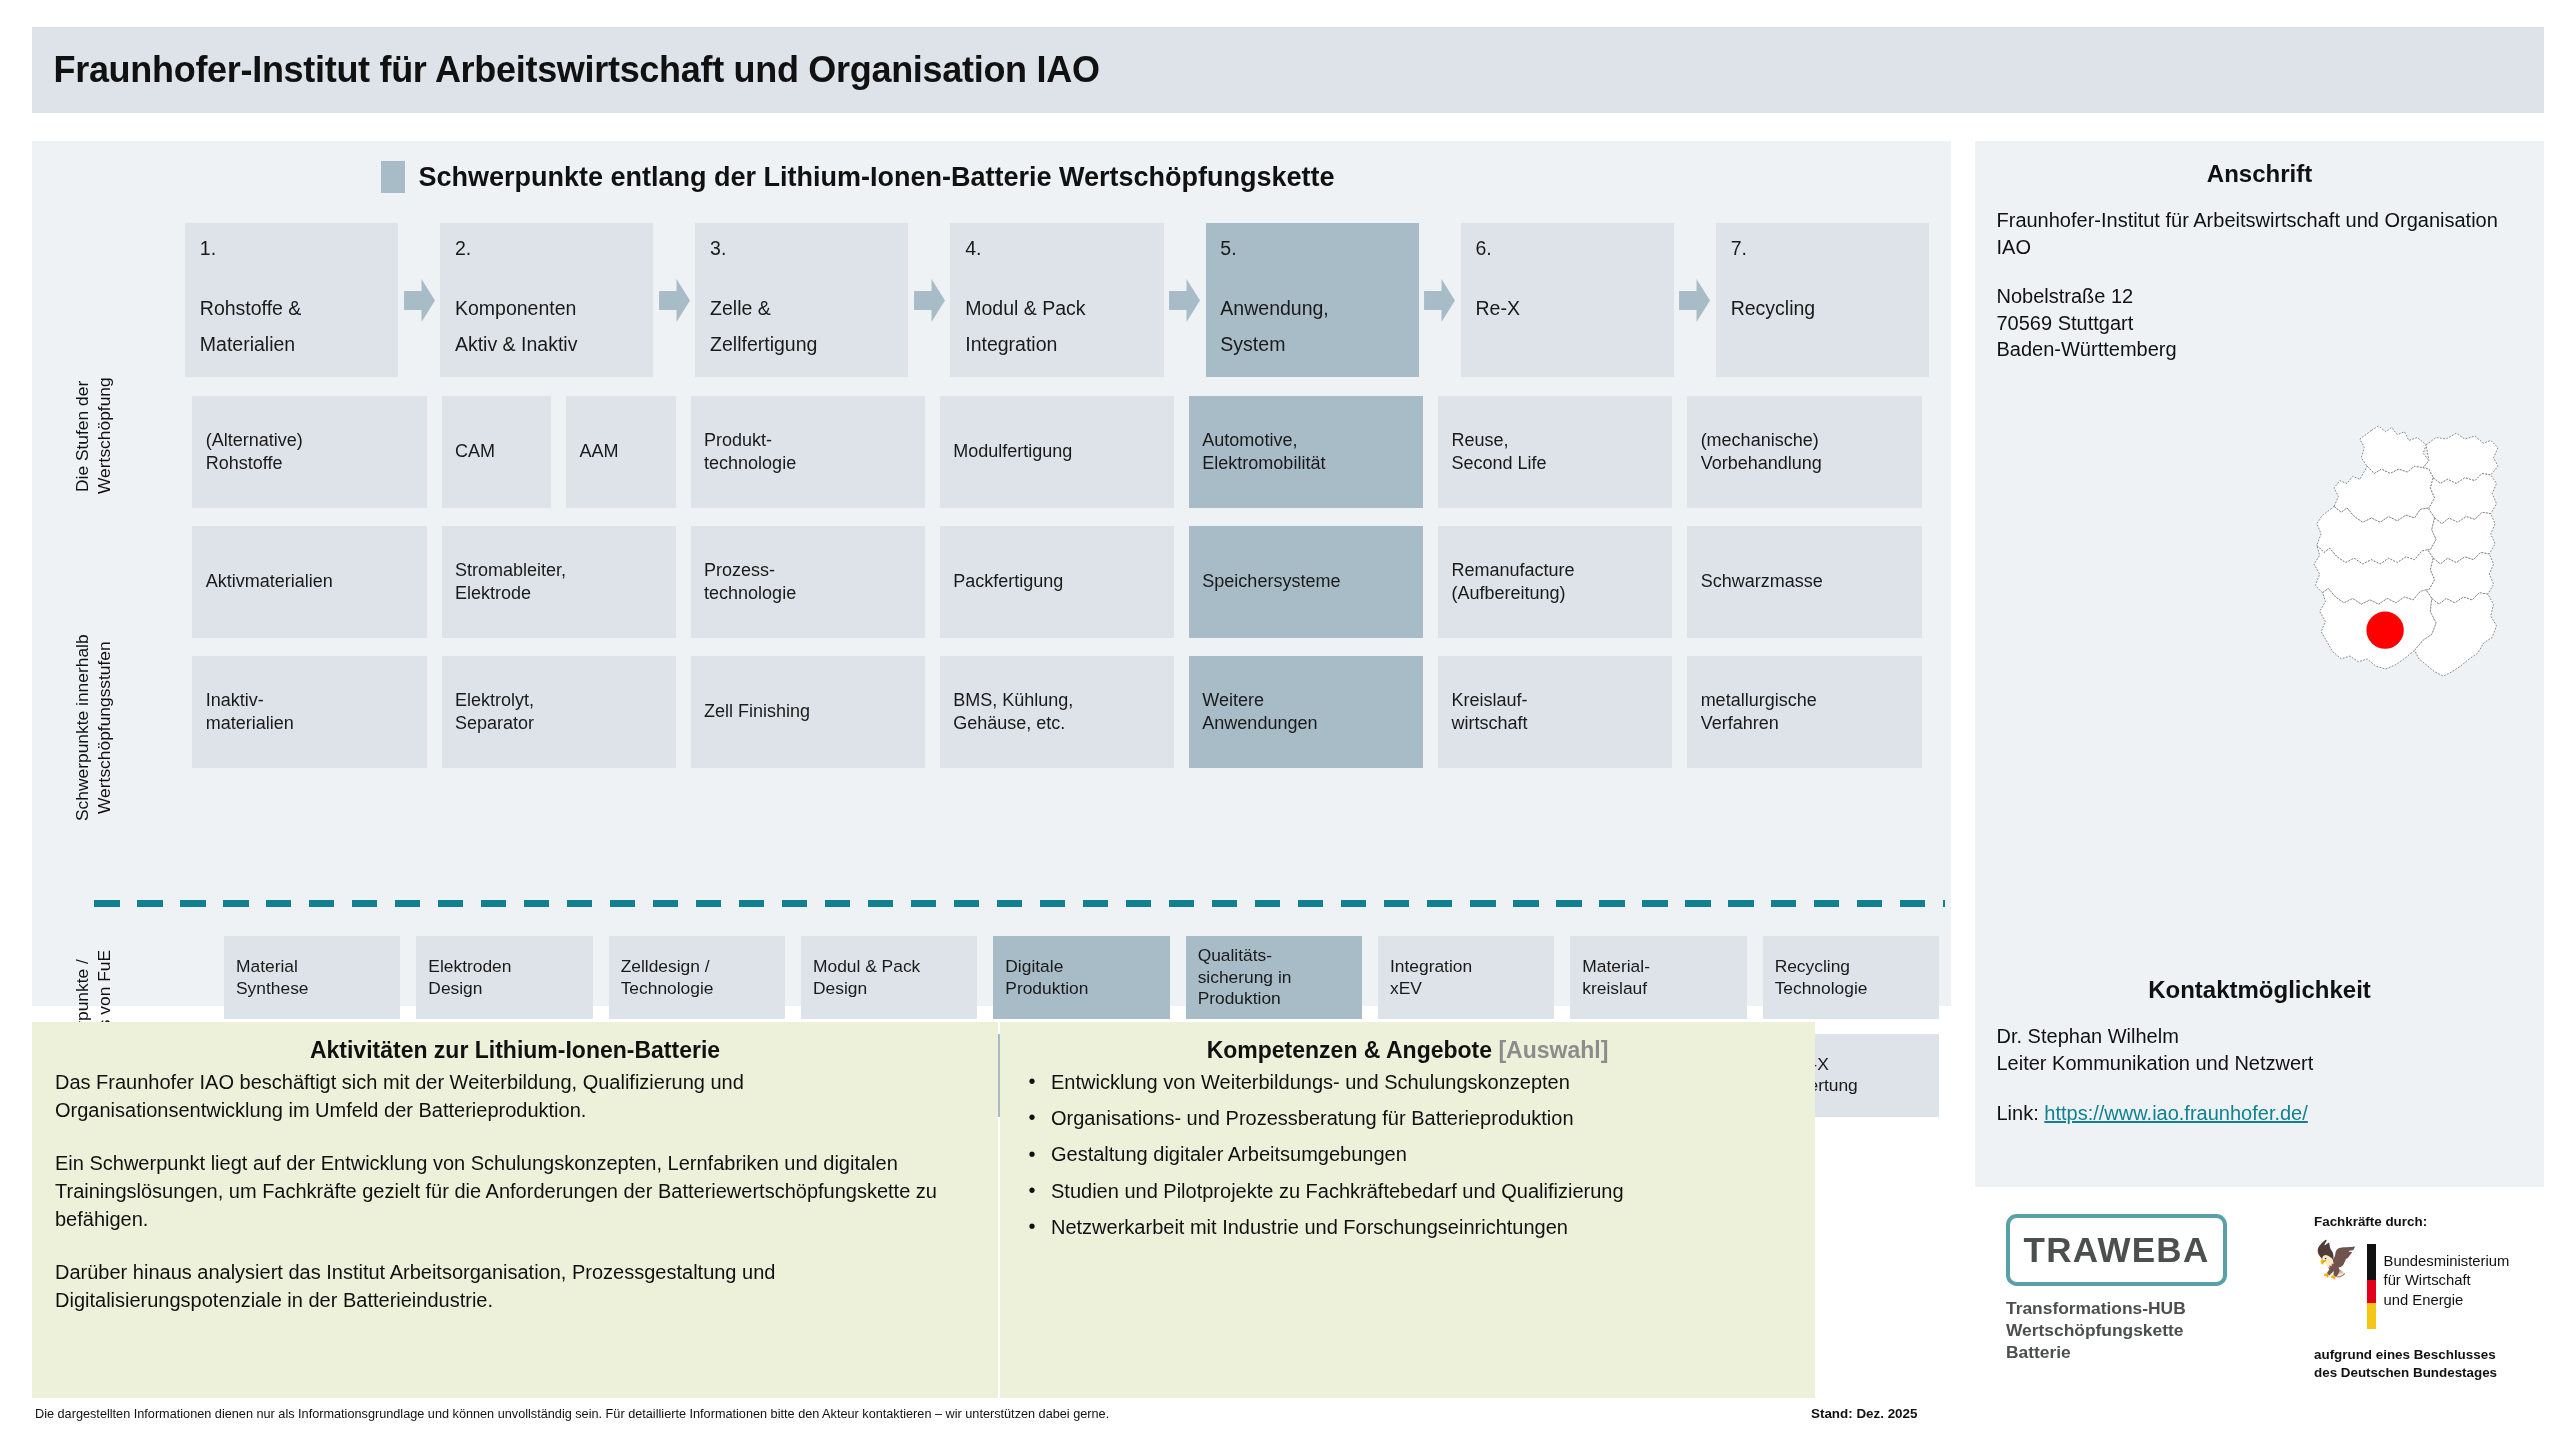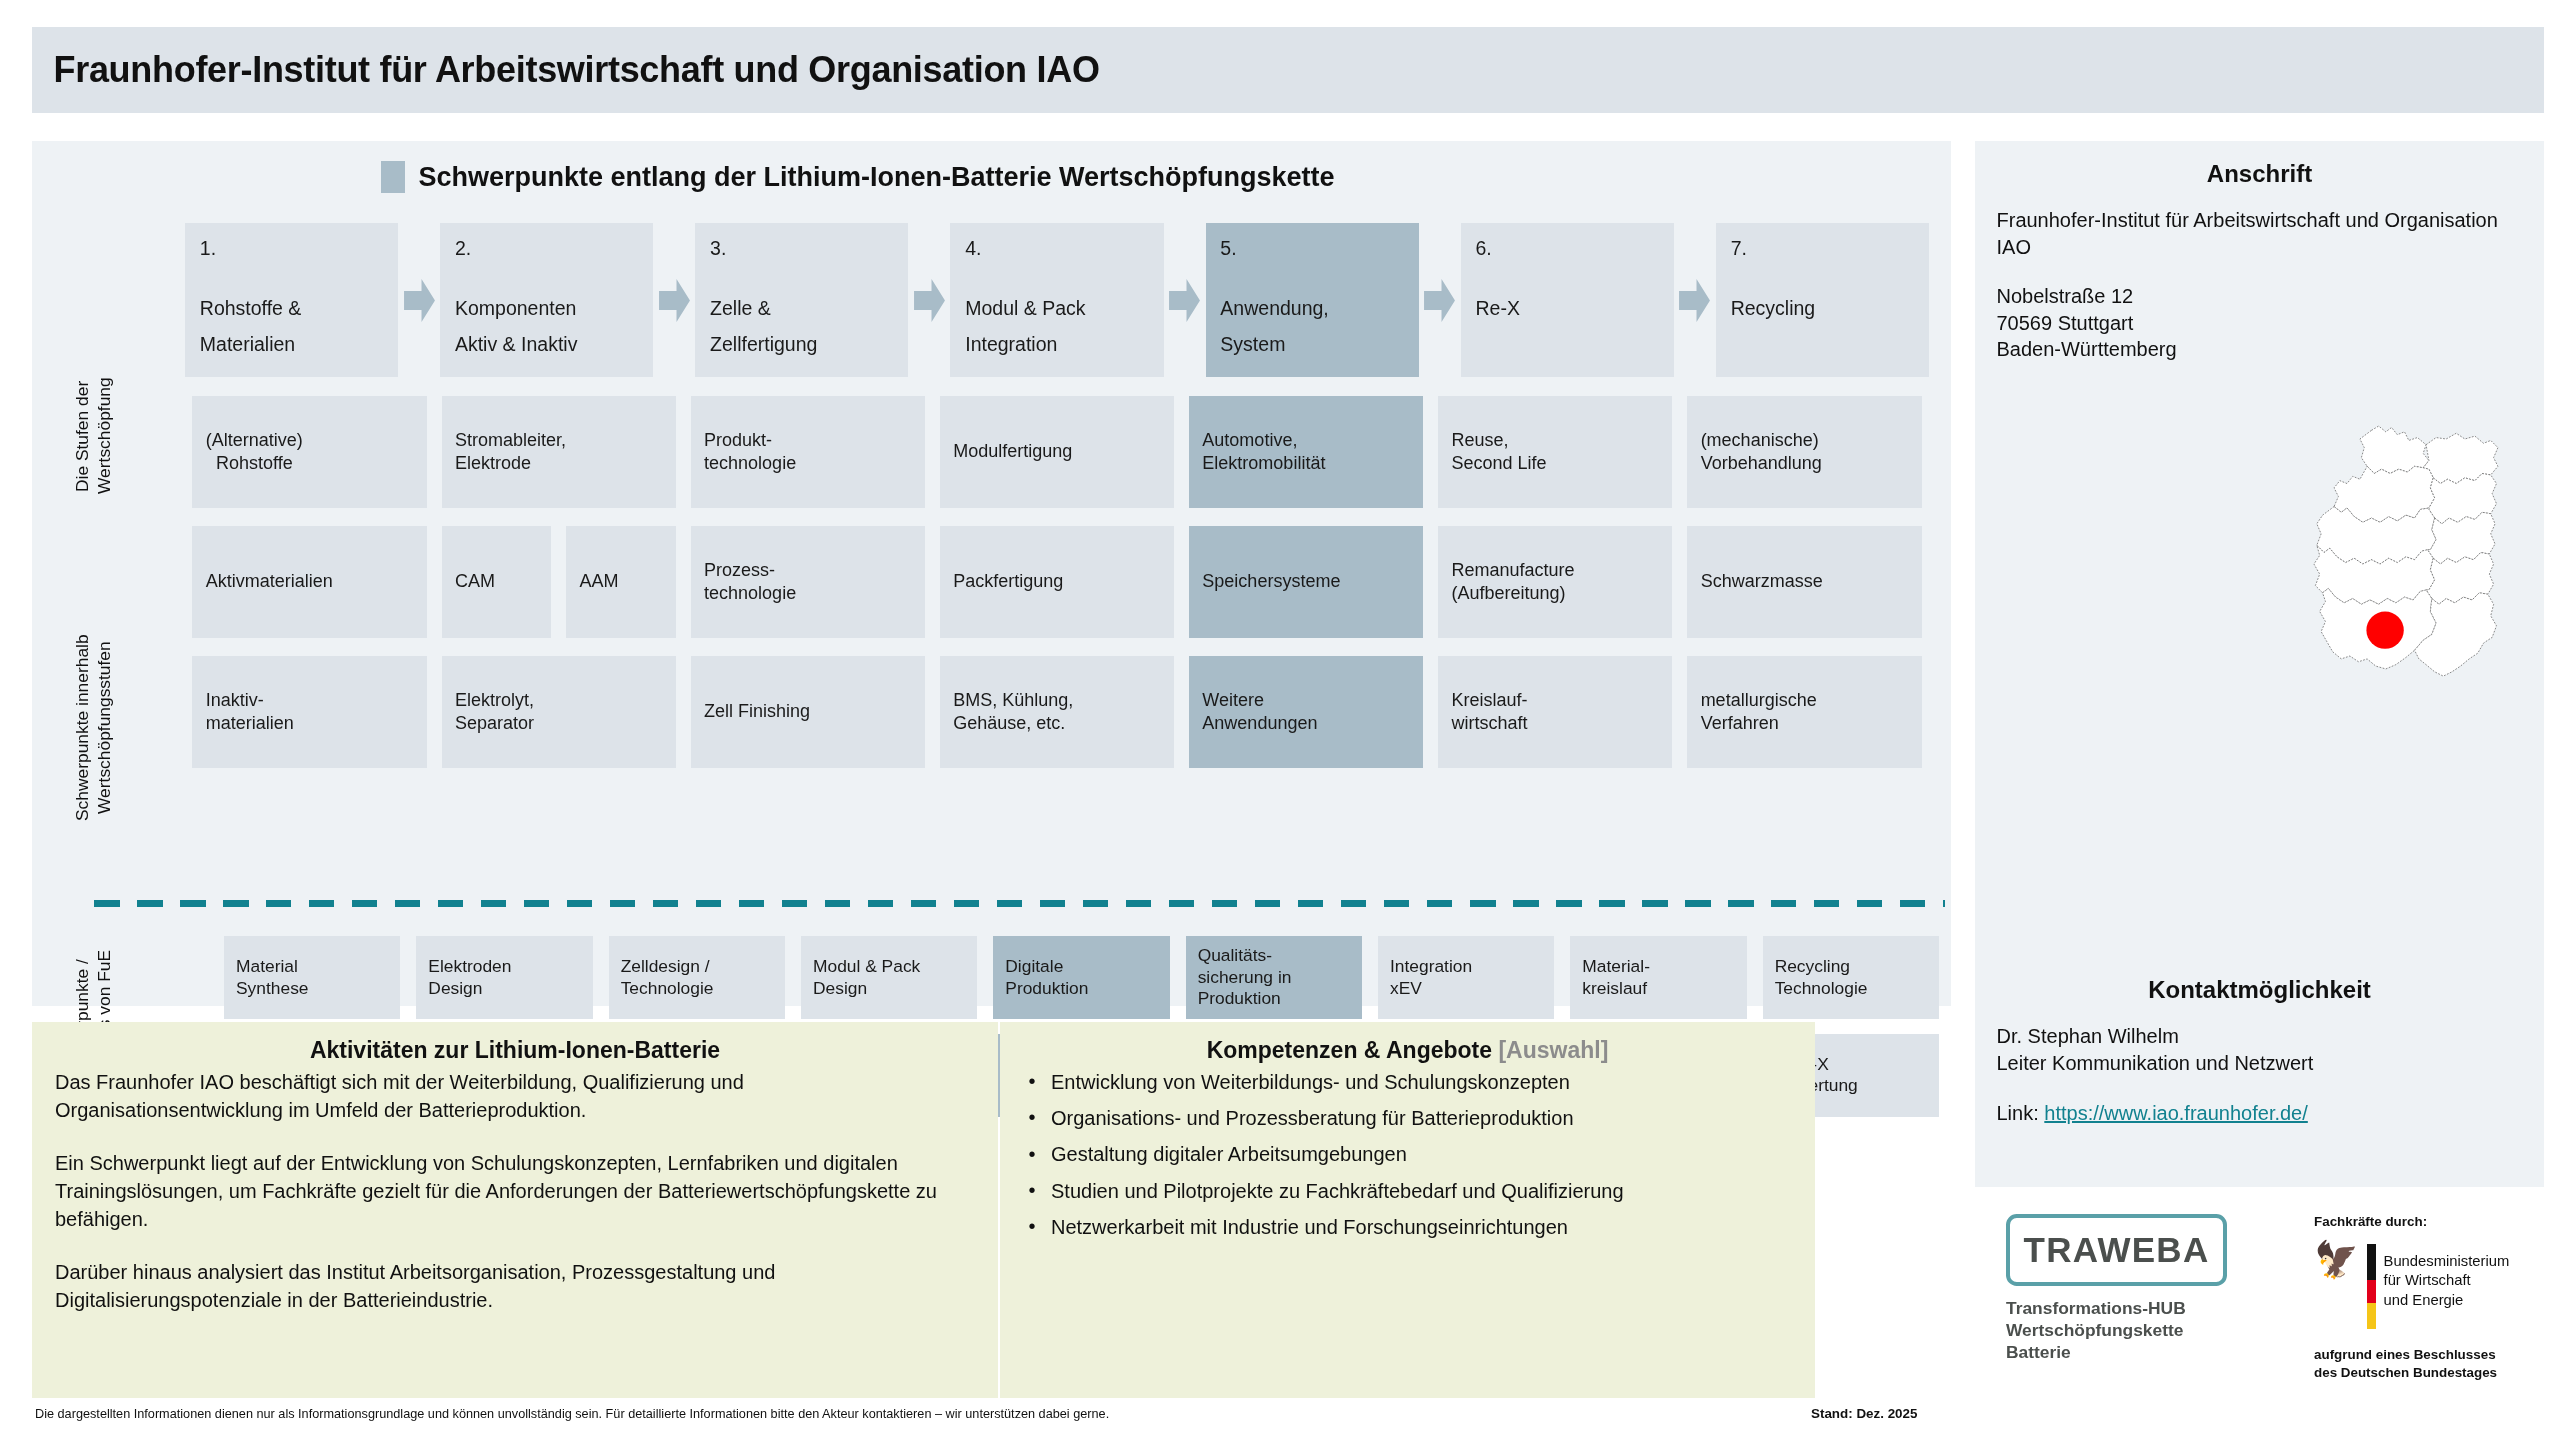--- a/index.html
+++ b/index.html
@@ -231,39 +231,39 @@
       </div>
       <div class="stage-box" style="flex: 1 1 0%;">
         <div class="stage-num">7.</div>
         <div class="stage-name" style="white-space: pre-line;">Recycling</div>
       </div>
     </div>
 
   <div id="sub-grid">
       <div class="sub-col" style="flex: 1 1 0%; padding: 0px 7.4px;">
         <div class="sub-row">
-          <div class="sub-box" style="white-space: pre-line; text-align: center;">(Alternative)
+          <div class="sub-box" style="white-space: pre-line;">(Alternative)
 Rohstoffe</div>
         </div>
         <div class="sub-row">
           <div class="sub-box" style="white-space: pre-line;">Aktivmaterialien</div>
         </div>
         <div class="sub-row">
           <div class="sub-box" style="white-space: pre-line;">Inaktiv-
 materialien</div>
         </div>
       </div>
       <div class="sub-col" style="flex: 1 1 0%; padding: 0px 7.4px;">
         <div class="sub-row">
+          <div class="sub-box" style="white-space: pre-line;">CAM</div>
+          <div class="sub-box" style="white-space: pre-line;">AAM</div>
+        </div>
+        <div class="sub-row">
           <div class="sub-box" style="white-space: pre-line;">Stromableiter,
 Elektrode</div>
-        </div>
-        <div class="sub-row">
-          <div class="sub-box" style="white-space: pre-line;">CAM</div>
-          <div class="sub-box" style="white-space: pre-line;">AAM</div>
         </div>
         <div class="sub-row">
           <div class="sub-box" style="white-space: pre-line;">Elektrolyt,
 Separator</div>
         </div>
       </div>
       <div class="sub-col" style="flex: 1 1 0%; padding: 0px 7.4px;">
         <div class="sub-row">
           <div class="sub-box" style="white-space: pre-line;">Produkt-
 technologie</div>

